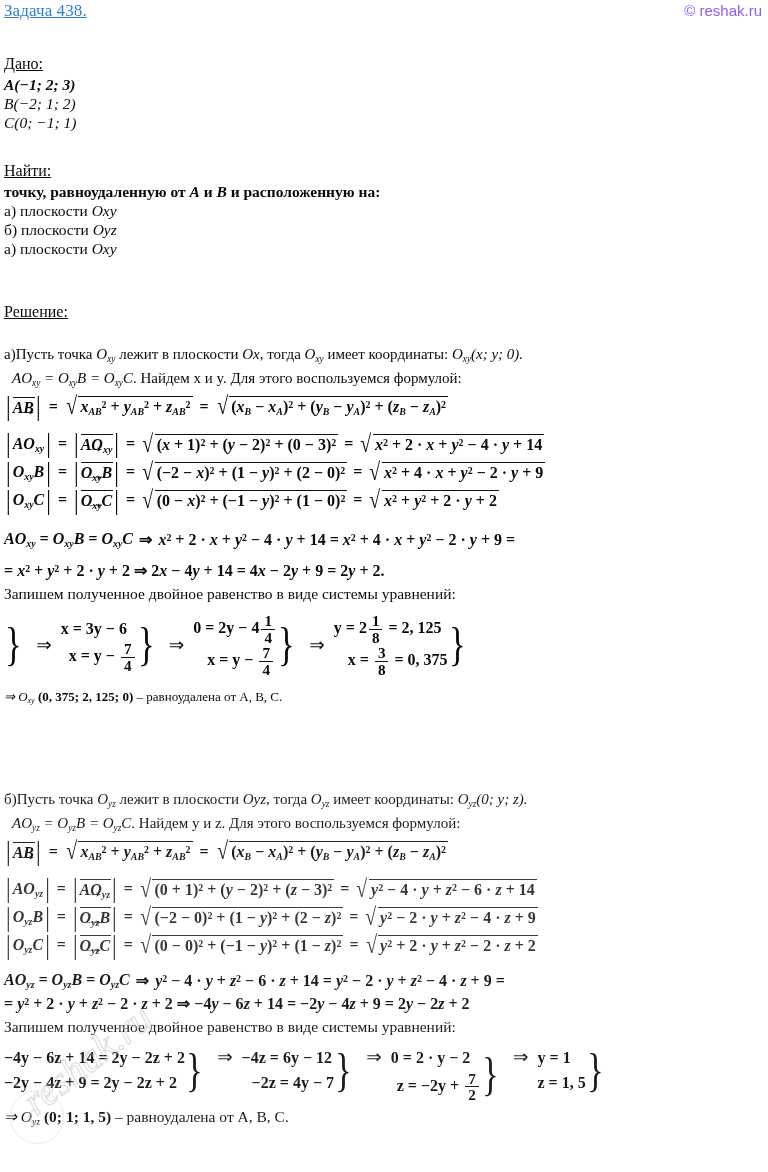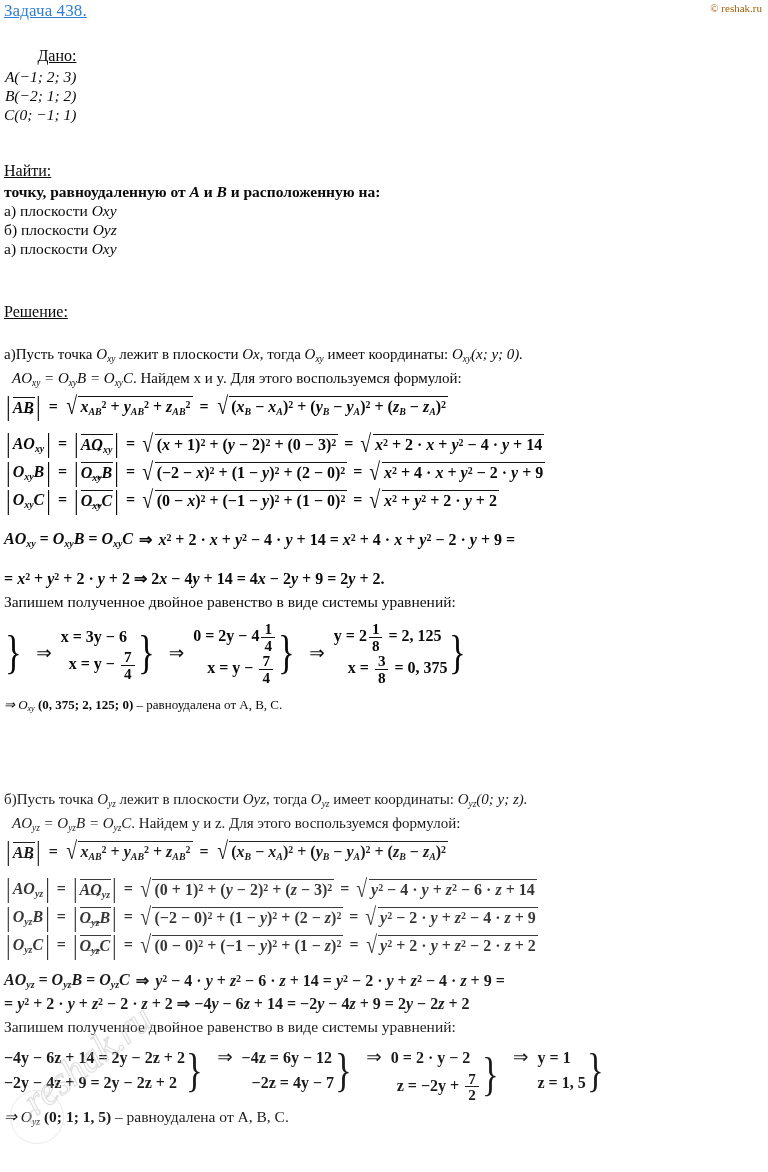--- a/index.html
+++ b/index.html
@@ -35,23 +35,23 @@
     font-size: 17px;
     color: #2f7fd1;
     text-decoration: underline;
     font-family: "Liberation Serif", serif;
     letter-spacing: 0.1px;
   }
   .copyright {
     position: absolute;
     right: 6px;
     top: 2px;
-    font-size: 11px;
-    color: #a16207;
-    font-family: Liberation Serif, serif;
+    font-size: 15px;
+    color: #8b5cf6;
+    font-family: Liberation Sans, sans-serif;
     white-space: nowrap;
   }
 
   
   .block { position: absolute; left: 4px; }
   .u { text-decoration: underline; }
   .line { white-space: nowrap; font-size: 15.5px; line-height: 19px; }
   .bold { font-weight: bold; }
   .mathit { font-style: italic; font-family: "Liberation Serif", serif; }
 
@@ -205,23 +205,23 @@
 </head>
 <body>
 
 <div class="page">
 
   <div class="header">
     <a class="task-link" href="#">Задача 438.</a>
     <span class="copyright">© reshak.ru</span>
   </div>
 
-  <div class="block" style="top:46px;text-align:right;">
+  <div class="block" style="top:54px;">
     <div class="line u" style="font-size:16px;">Дано:</div>
-    <div class="line" style="margin-top:2px;">
+    <div class="line" style="margin-top:2px;font-weight:bold;">
       <span class="mathit">A</span><span class="mathit">(−1; 2; 3)</span>
     </div>
     <div class="line">
       <span class="mathit">B</span><span class="mathit">(−2; 1; 2)</span>
     </div>
     <div class="line">
       <span class="mathit">C</span><span class="mathit">(0; −1; 1)</span>
     </div>
   </div>
 
@@ -329,21 +329,21 @@
           <span class="radical">√</span>
           <span class="rad-body"><span class="lt">x</span><sup>2</sup> + <span class="lt">y</span><sup>2</sup> + 2 · <span class="lt">y</span> + 2</span>
         </span>
     </div>
 
     <div class="mrow" style="margin-top:18px;">
       <span class="lt" style="font-style:italic;">AO<sub>xy</sub> = O<sub>xy</sub>B = O<sub>xy</sub>C</span>
       <span style="margin:0 6px;">⇒</span>
       <span><span class="lt">x</span><sup>2</sup> + 2 · <span class="lt">x</span> + <span class="lt">y</span><sup>2</sup> − 4 · <span class="lt">y</span> + 14 = <span class="lt">x</span><sup>2</sup> + 4 · <span class="lt">x</span> + <span class="lt">y</span><sup>2</sup> − 2 · <span class="lt">y</span> + 9 =</span>
     </div>
-    <div class="mrow" style="margin-top:20px;text-align:center;">
+    <div class="mrow" style="margin-top:12px;text-align:center;">
       <span>= <span class="lt">x</span><sup>2</sup> + <span class="lt">y</span><sup>2</sup> + 2 · <span class="lt">y</span> + 2 ⇒ 2<span class="lt">x</span> − 4<span class="lt">y</span> + 14 = 4<span class="lt">x</span> − 2<span class="lt">y</span> + 9 = 2<span class="lt">y</span> + 2.</span>
     </div>
 
     <div class="line" style="font-size:15.5px; margin-top:4px;">Запишем полученное двойное равенство в виде системы уравнений:</div>
 
     <div class="mrow" style="margin-top:10px; align-items:center;">
       <div class="sys">
         <span class="brace">}</span>
       </div>
       <span class="arrowimp">⇒</span>

